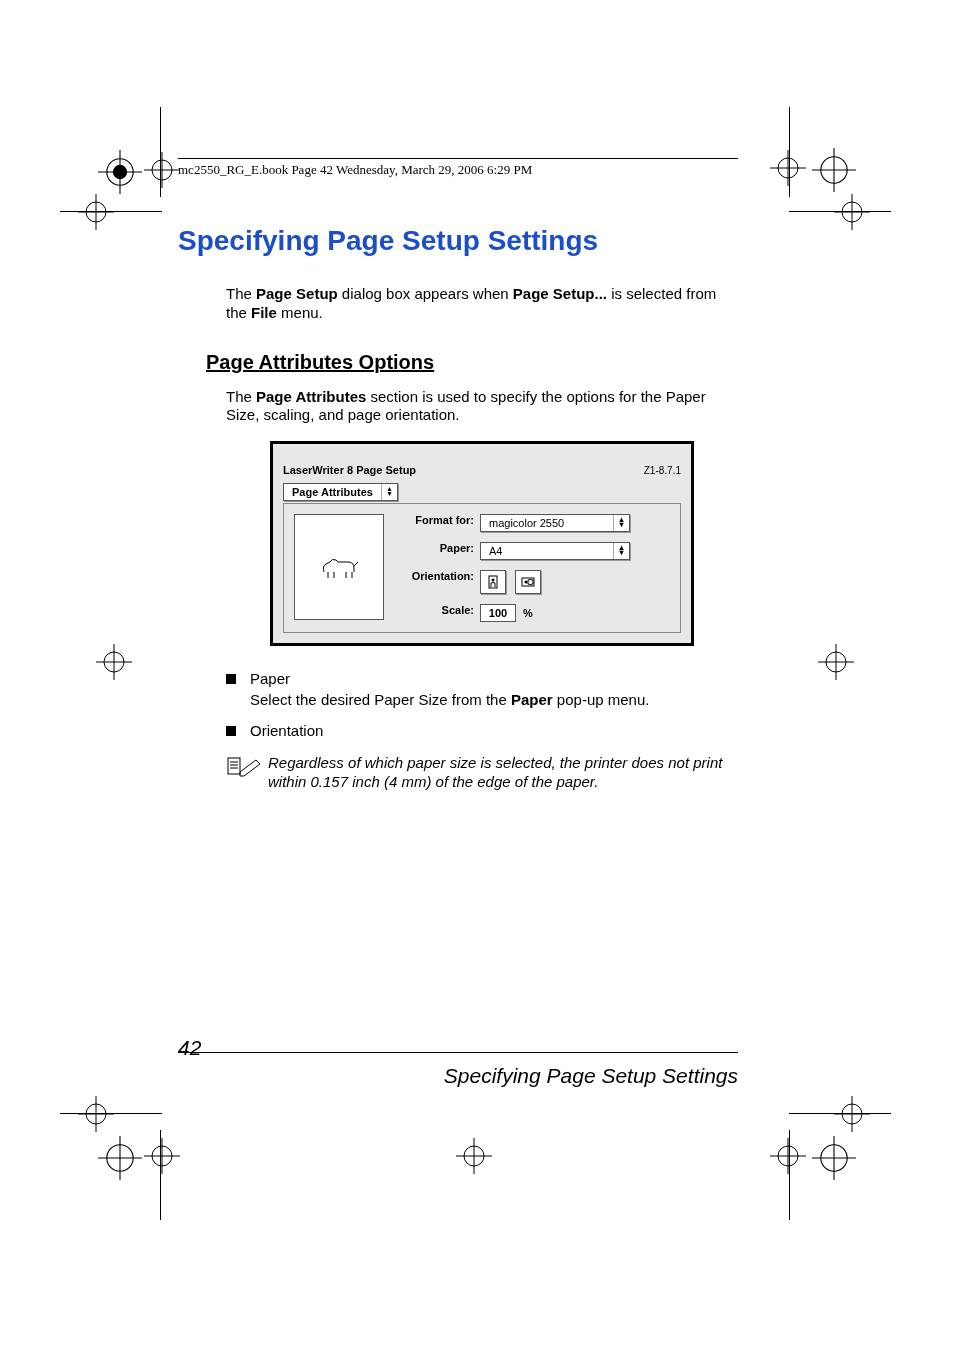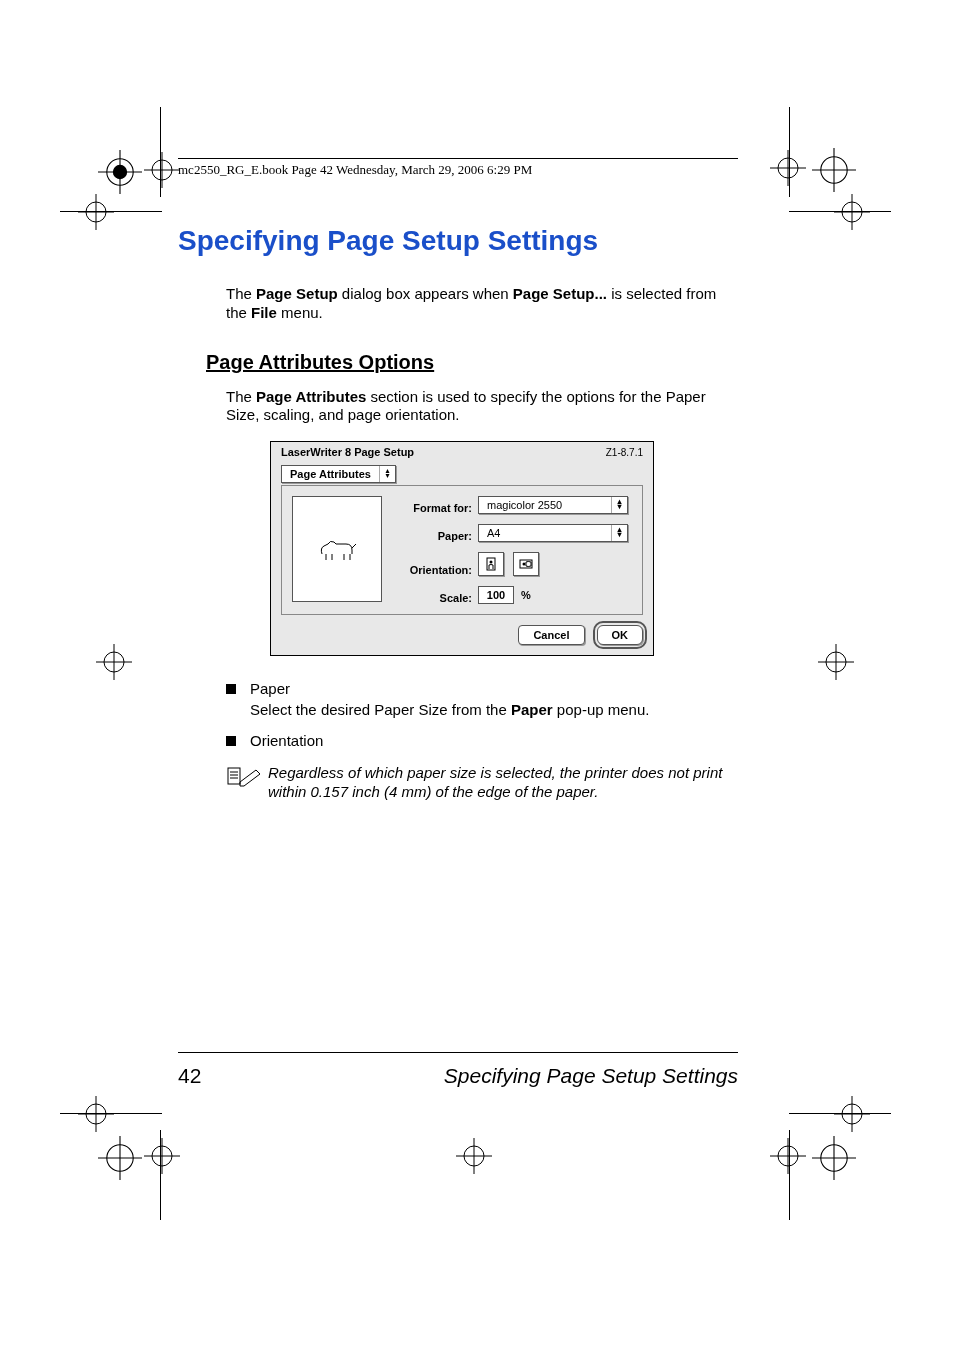--- a/index.html
+++ b/index.html
@@ -54,24 +54,24 @@
       margin-left: 48px;
       font-size: 15px;
       line-height: 1.25;
       margin-bottom: 16px;
     }
     .dialog-illus {
       margin-left: 92px;
       margin-bottom: 24px;
     }
     .dialog-box {
-      width: 384px;
-      border: 1px solid #000000;
+      width: 424px;
+      border: 3px solid #000000;
       background: #e8e8e8;
-      padding: 4px 10px 10px 10px;
+      padding: 20px 10px 10px 10px;
       font-family: Arial, sans-serif;
     }
     .dialog-header {
       display: flex;
       justify-content: space-between;
       align-items: center;
       margin-bottom: 6px;
     }
     .dialog-title {
       font-size: 11px;
@@ -124,21 +124,21 @@
       justify-content: center;
     }
     .preview svg { width: 42px; height: 30px; }
     .fields {
       flex: 1;
       font-size: 11px;
       font-weight: bold;
     }
     .field-row {
       display: flex;
-      align-items: flex-end;
+      align-items: flex-start;
       margin-bottom: 10px;
     }
     .field-label {
       width: 78px;
       text-align: right;
       padding-right: 6px;
     }
     .field-val { flex: 1; }
     .wide-select { width: 150px; justify-content: space-between; }
     .wide-select .label { font-weight: normal; }
@@ -211,22 +211,23 @@
     .note-text { flex: 1; line-height: 1.25; }
     .footer-rule {
       position: absolute;
       top: 1052px;
       left: 178px;
       width: 560px;
       border-top: 1px solid #000;
     }
     .footer-left {
       position: absolute;
-      top: 1064px;
+      top: 1036px;
       left: 178px;
+      font-style: italic;
       font-size: 21px;
       font-family: Arial, sans-serif;
     }
     .footer-right {
       position: absolute;
       top: 1064px;
       right: 216px;
       font-style: italic;
       font-size: 21px;
       font-family: Arial, sans-serif;
@@ -400,24 +401,20 @@
           </div>
           <div class="field-row" style="margin-bottom:0">
             <span class="field-label">Scale:</span>
             <span class="field-val">
               <span class="scale-input">100</span>
               <span style="margin-left:4px">%</span>
             </span>
           </div>
         </div>
       </div>
-      <div class="dialog-buttons">
-        <span class="mac-btn">Cancel</span>
-        <span class="mac-btn default">OK</span>
-      </div>
     </div>
   </div>
 
   <div class="bullets">
     <div class="bitem">
       <span class="sq"></span>
       <div class="btext">
         <span class="btitle">Paper</span>
         <span><span>Select the desired Paper Size from the </span><b>Paper</b><span> pop-up menu.</span></span>
       </div>

